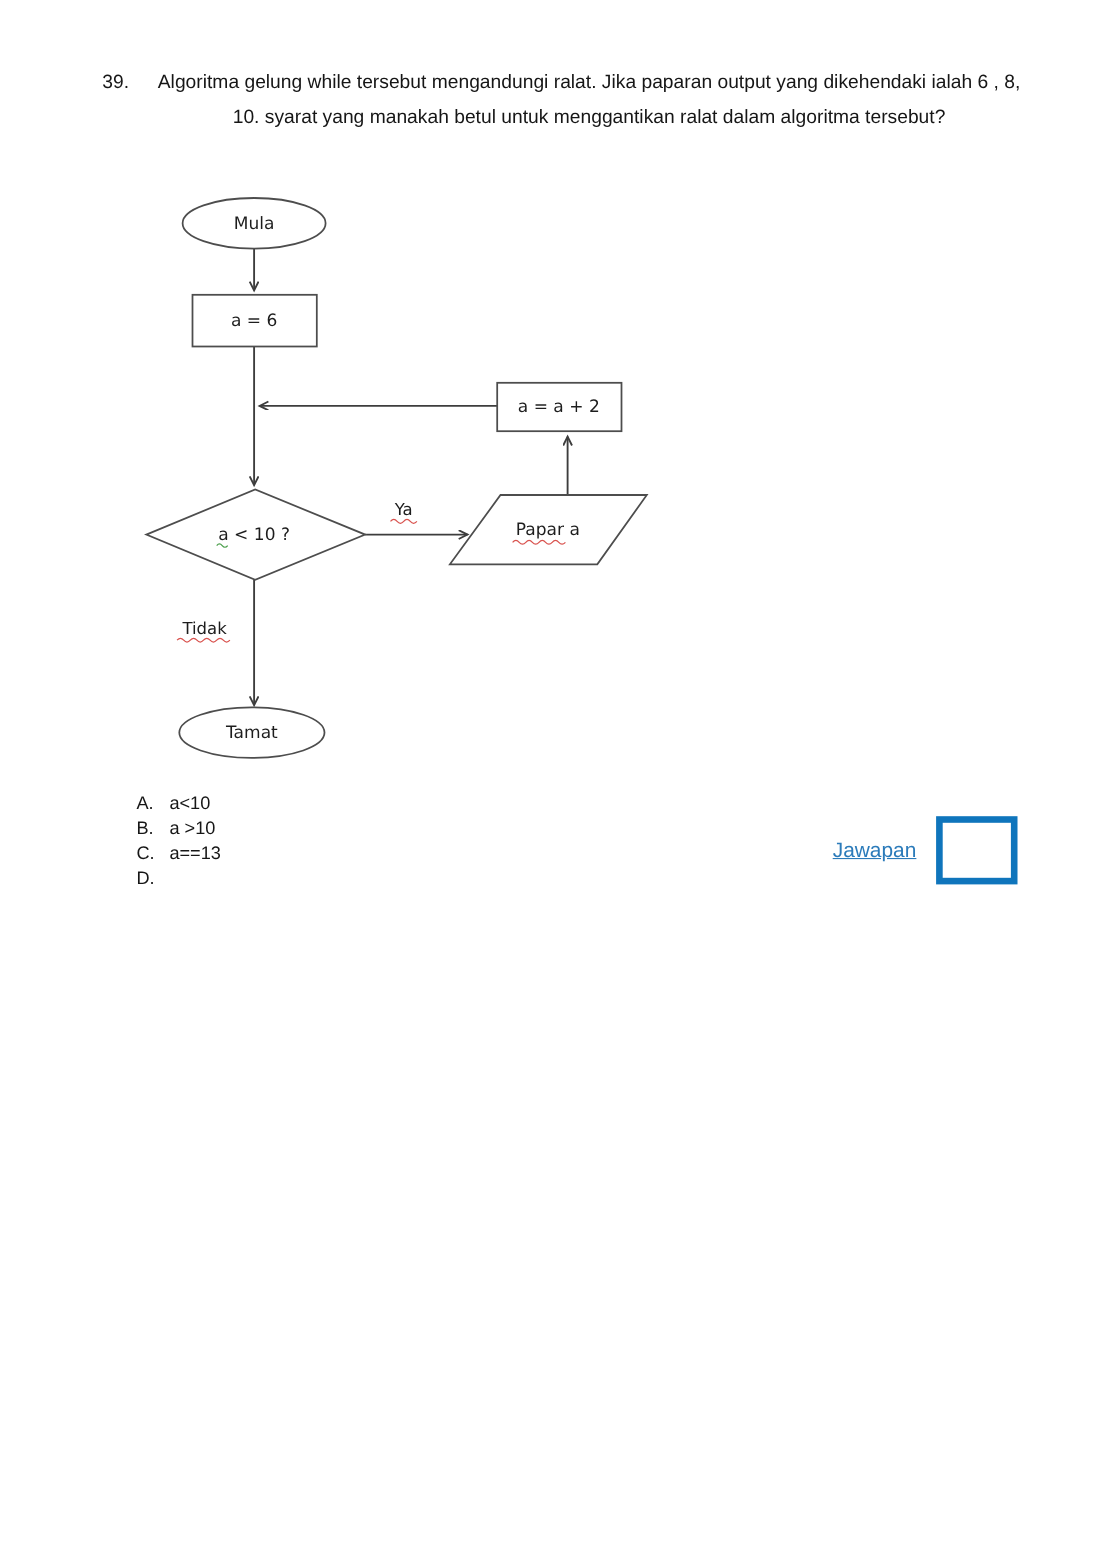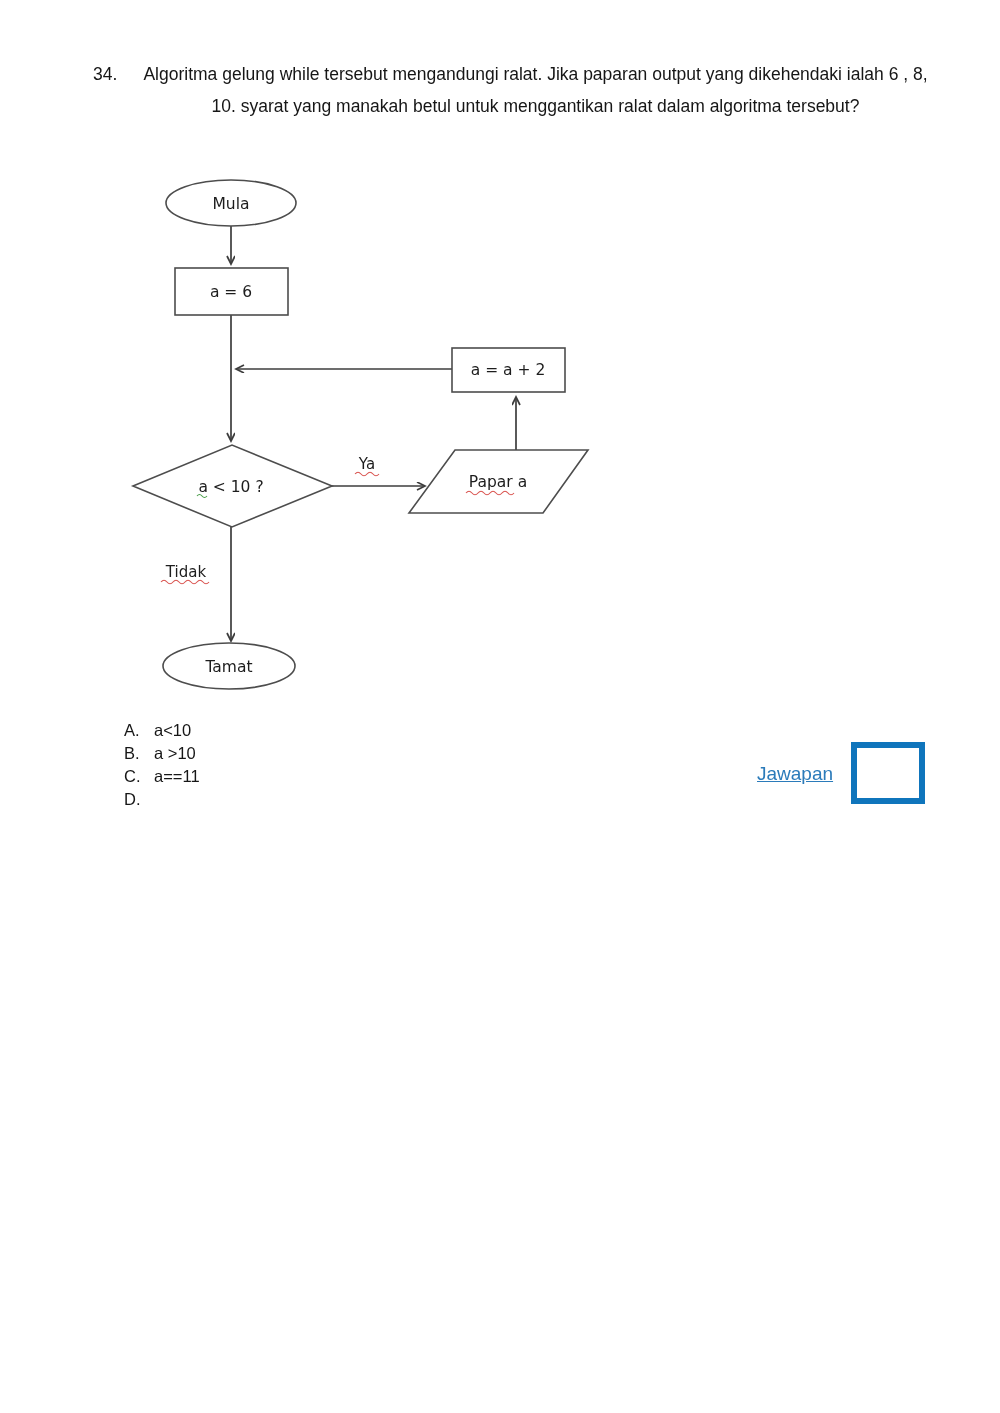--- a/index.html
+++ b/index.html
@@ -119,21 +119,21 @@
     border: 6px solid #0f75bc;
     background: #ffffff;
     box-sizing: content-box;
   }
 </style>
 </head>
 <body>
 
 <div id="question-block">
   <div class="q-row">
-    <div id="question-number">34.</div>
+    <div id="question-number">39.</div>
     <div id="question-text">Algoritma gelung while tersebut mengandungi ralat. Jika paparan output yang dikehendaki ialah 6 , 8, 10. syarat yang manakah betul untuk menggantikan ralat dalam algoritma tersebut?</div>
   </div>
 </div>
 
 <div id="flowchart">
   <svg width="1000" height="1413" viewBox="0 0 1000 1413" xmlns="http://www.w3.org/2000/svg">
     <defs>
       <marker id="arrowhead" markerWidth="12" markerHeight="12" refX="9" refY="4" orient="auto" markerUnits="userSpaceOnUse">
         <path d="M1,0 L9,4 L1,8" fill="none" stroke="#3d3d3d" stroke-width="1.7"></path>
       </marker>
@@ -186,21 +186,21 @@
     <span class="option-text">a&lt;10</span>
   </div>
 
   <div class="option-row">
     <span class="option-letter">B.</span>
     <span class="option-text">a &gt;10</span>
   </div>
 
   <div class="option-row">
     <span class="option-letter">C.</span>
-    <span class="option-text">a==11</span>
+    <span class="option-text">a==13</span>
   </div>
 
   <div class="option-row">
     <span class="option-letter">D.</span>
   </div>
 
 </div>
 
 <div id="answer-area">
   <span id="answer-label">Jawapan</span>

